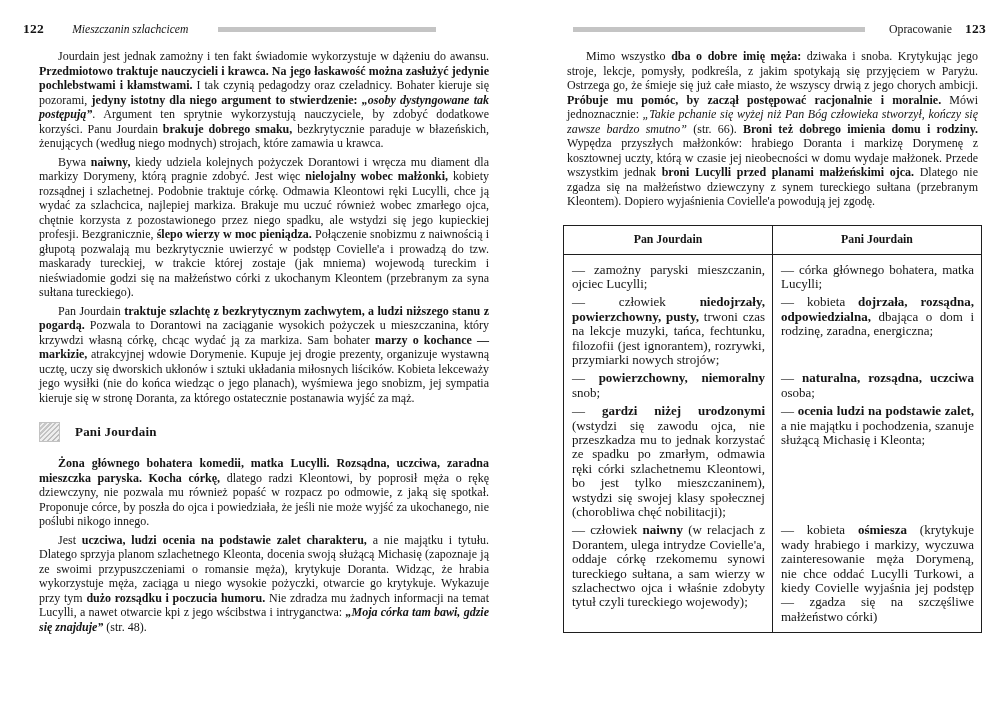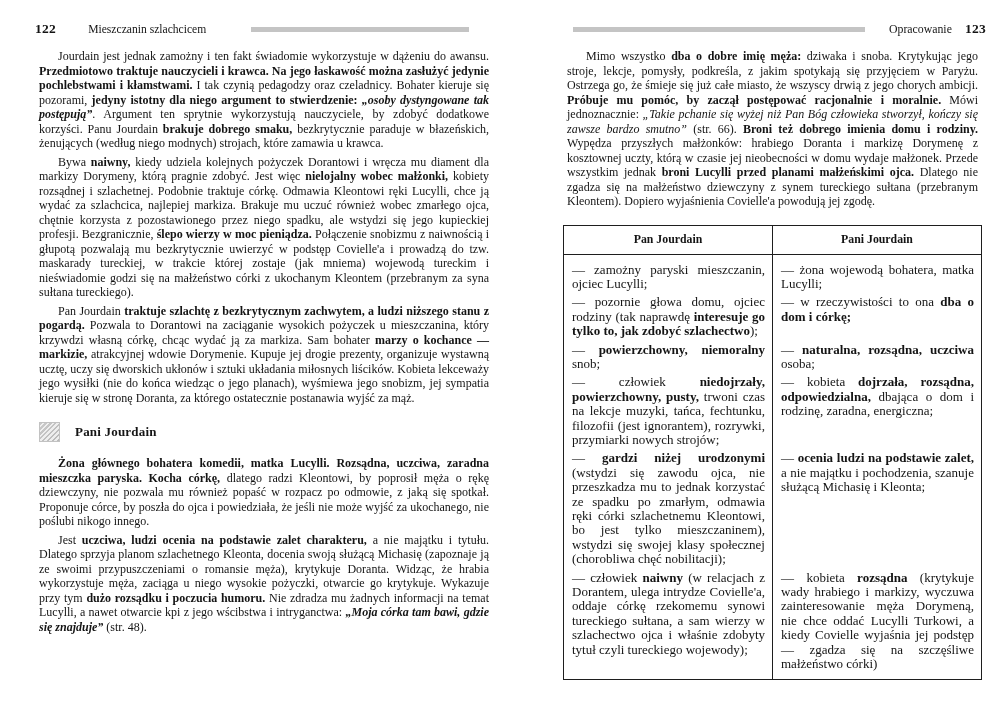--- a/index.html
+++ b/index.html
@@ -3,24 +3,24 @@
 <meta charset="utf-8">
 <style>
   html,body{margin:0;padding:0;}
   body{
     width:1000px;height:712px;position:relative;background:#ffffff;
     font-family:"Liberation Serif","DejaVu Serif",serif;color:#141414;
     overflow:hidden;
   }
   
   .header{position:absolute;top:21px;display:flex;align-items:center;}
-  .header-left{left:35px;width:458px;gap:15px;}
+  .header-left{left:23px;width:458px;}
   .header-right{left:573px;width:419px;justify-content:flex-start;}
   .pg-num{font-weight:bold;font-size:13.5px;letter-spacing:.3px;}
-  .run-title{font-size:11.6px;margin-left:17px;white-space:nowrap;}
+  .run-title{font-style:italic;font-size:11.6px;margin-left:28px;white-space:nowrap;}
   .run-label{font-size:11.8px;margin-right:13px;white-space:nowrap;}
   .head-bar{height:5px;background:#c4c4c4;}
   .head-bar.left-bar{width:218px;margin-left:30px;}
   .head-bar.right-bar{width:292px;margin-right:24px;}
   
   .page-col{position:absolute;top:45px;}
   .page-col.left{left:35px;width:458px;}
   .page-col.right{left:563px;width:419px;}
   p.body-par{
     margin:4px;font-size:12px;line-height:14.5px;text-align:justify;
@@ -95,58 +95,50 @@
         <th>Pan Jourdain</th>
         <th>Pani Jourdain</th>
       </tr>
     </thead>
     <tbody>
         <tr>
           <td>
             <p class="titem">— zamożny paryski mieszczanin, ojciec Lucylli;</p>
           </td>
           <td>
-            <p class="titem">— żona wojewodą bohatera, matka Lucylli;</p>
+            <p class="titem">— córka głównego bohatera, matka Lucylli;</p>
           </td>
         </tr>
         <tr>
           <td>
-            <p class="titem">— pozornie głowa domu, ojciec rodziny (tak naprawdę <b>interesuje go tylko to, jak zdobyć szlachectwo</b>);</p>
+            <p class="titem">— człowiek <b>niedojrzały, powierzchowny, pusty,</b> trwoni czas na lekcje muzyki, tańca, fechtunku, filozofii (jest ignorantem), rozrywki, przymiarki nowych strojów;</p>
           </td>
           <td>
-            <p class="titem">— w rzeczywistości to ona <b>dba o dom i córkę;</b></p>
+            <p class="titem">— kobieta <b>dojrzała, rozsądna, odpowiedzialna,</b> dbająca o dom i rodzinę, zaradna, energiczna;</p>
           </td>
         </tr>
         <tr>
           <td>
             <p class="titem">— <b>powierzchowny, niemoralny</b> snob;</p>
           </td>
           <td>
             <p class="titem">— <b>naturalna, rozsądna, uczciwa</b> osoba;</p>
-          </td>
-        </tr>
-        <tr>
-          <td>
-            <p class="titem">— człowiek <b>niedojrzały, powierzchowny, pusty,</b> trwoni czas na lekcje muzyki, tańca, fechtunku, filozofii (jest ignorantem), rozrywki, przymiarki nowych strojów;</p>
-          </td>
-          <td>
-            <p class="titem">— kobieta <b>dojrzała, rozsądna, odpowiedzialna,</b> dbająca o dom i rodzinę, zaradna, energiczna;</p>
           </td>
         </tr>
         <tr>
           <td>
             <p class="titem">— <b>gardzi niżej urodzonymi</b> (wstydzi się zawodu ojca, nie przeszkadza mu to jednak korzystać ze spadku po zmarłym, odmawia ręki córki szlachetnemu Kleontowi, bo jest tylko mieszczaninem), wstydzi się swojej klasy społecznej (chorobliwa chęć nobilitacji);</p>
           </td>
           <td>
             <p class="titem">— <b>ocenia ludzi na podstawie zalet,</b> a nie majątku i pochodzenia, szanuje służącą Michasię i Kleonta;</p>
           </td>
         </tr>
         <tr>
           <td>
             <p class="titem">— człowiek <b>naiwny</b> (w relacjach z Dorantem, ulega intrydze Covielle'a, oddaje córkę rzekomemu synowi tureckiego sułtana, a sam wierzy w szlachectwo ojca i właśnie zdobyty tytuł  czyli tureckiego wojewody);</p>
           </td>
           <td>
-            <p class="titem">— kobieta <b>rozsądna</b> (krytykuje wady hrabiego i markizy, wyczuwa zainteresowanie męża Dorymeną, nie chce oddać Lucylli Turkowi, a kiedy Covielle wyjaśnia jej podstęp — zgadza się na szczęśliwe małżeństwo córki)</p>
+            <p class="titem">— kobieta <b>ośmiesza</b> (krytykuje wady hrabiego i markizy, wyczuwa zainteresowanie męża Dorymeną, nie chce oddać Lucylli Turkowi, a kiedy Covielle wyjaśnia jej podstęp — zgadza się na szczęśliwe małżeństwo córki)</p>
           </td>
         </tr>
       </tbody>
   </table>
 </div>
 
 </body></html>

